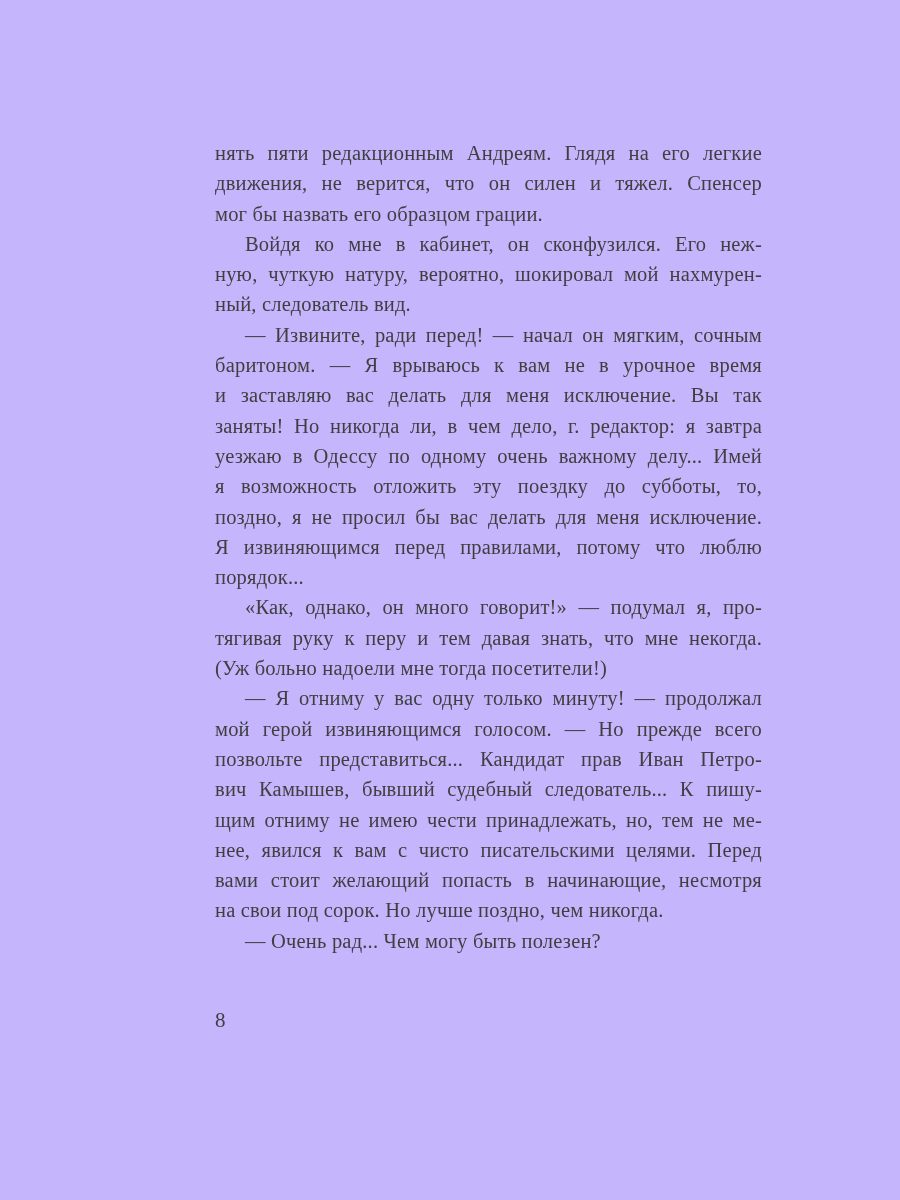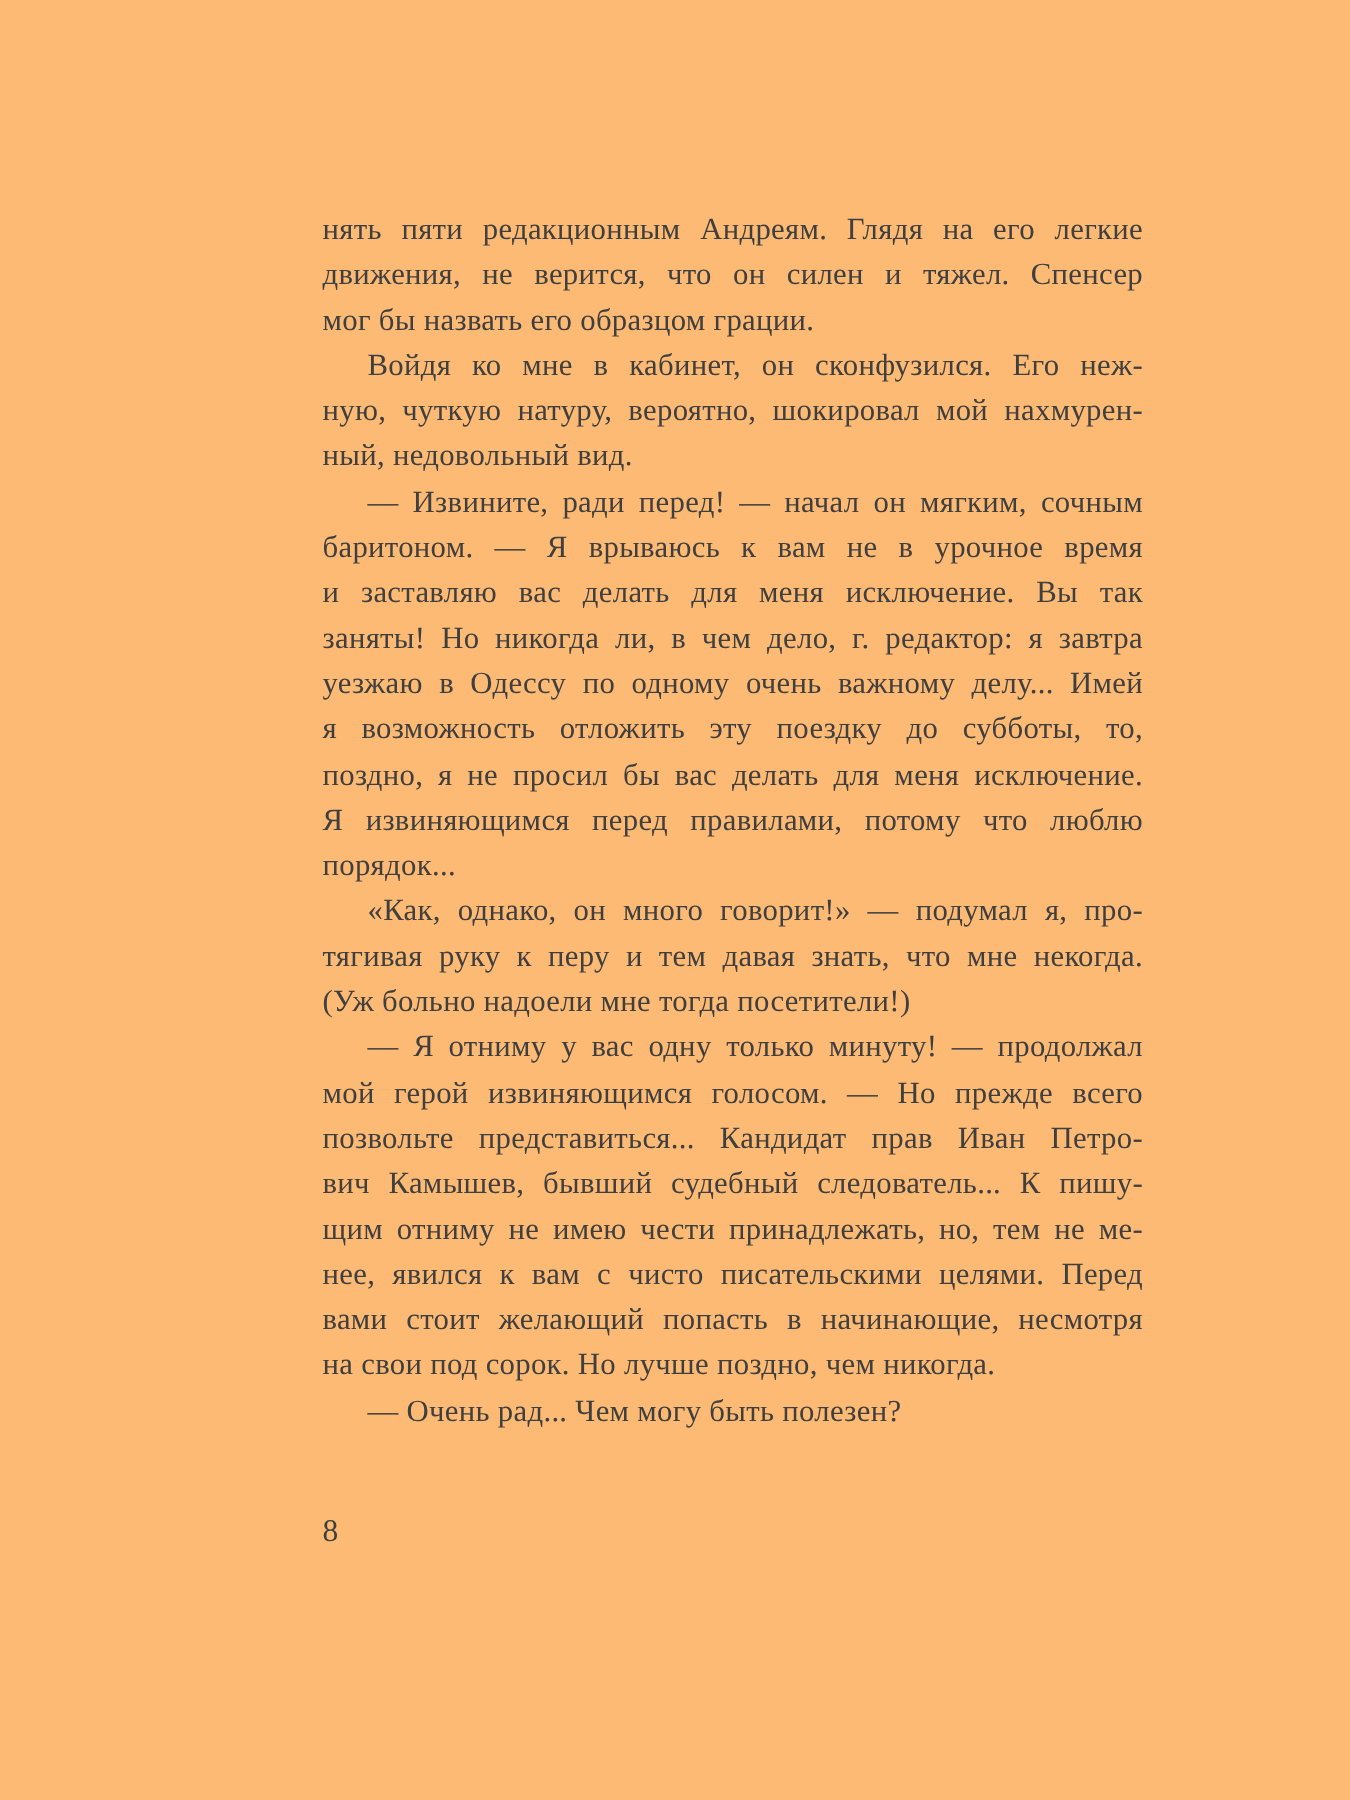--- a/index.html
+++ b/index.html
@@ -4,21 +4,21 @@
 <style>
   html, body {
     margin: 0;
     padding: 0;
     background: #ffffff;
   }
   .book-page {
     position: relative;
     width: 900px;
     height: 1200px;
-    background: #fdba74;
+    background: #c4b5fd;
     overflow: hidden;
     font-family: "Liberation Serif", "DejaVu Serif", serif;
     color: #3f3f3f;
   }
   .text-block {
     position: absolute;
     left: 215px;
     top: 138px;
     width: 547px;
     font-size: 20.5px;
@@ -54,21 +54,21 @@
 <div class="book-page">
   <div class="text-block">
       <div class="paragraph">
         <div class="line">нять пяти редакционным Андреям. Глядя на его легкие</div>
         <div class="line">движения, не верится, что он силен и тяжел. Спенсер</div>
         <div class="line last">мог бы назвать его образцом грации.</div>
       </div>
       <div class="paragraph">
         <div class="line first-indent">Войдя ко мне в кабинет, он сконфузился. Его неж-</div>
         <div class="line">ную, чуткую натуру, вероятно, шокировал мой нахмурен-</div>
-        <div class="line last">ный, недовольный вид.</div>
+        <div class="line last">ный, следователь вид.</div>
       </div>
       <div class="paragraph">
         <div class="line first-indent">— Извините, ради перед! — начал он мягким, сочным</div>
         <div class="line">баритоном. — Я врываюсь к вам не в урочное время</div>
         <div class="line">и заставляю вас делать для меня исключение. Вы так</div>
         <div class="line">заняты! Но никогда ли, в чем дело, г. редактор: я завтра</div>
         <div class="line">уезжаю в Одессу по одному очень важному делу... Имей</div>
         <div class="line">я возможность отложить эту поездку до субботы, то,</div>
         <div class="line">поздно, я не просил бы вас делать для меня исключение.</div>
         <div class="line">Я извиняющимся перед правилами, потому что люблю</div>

